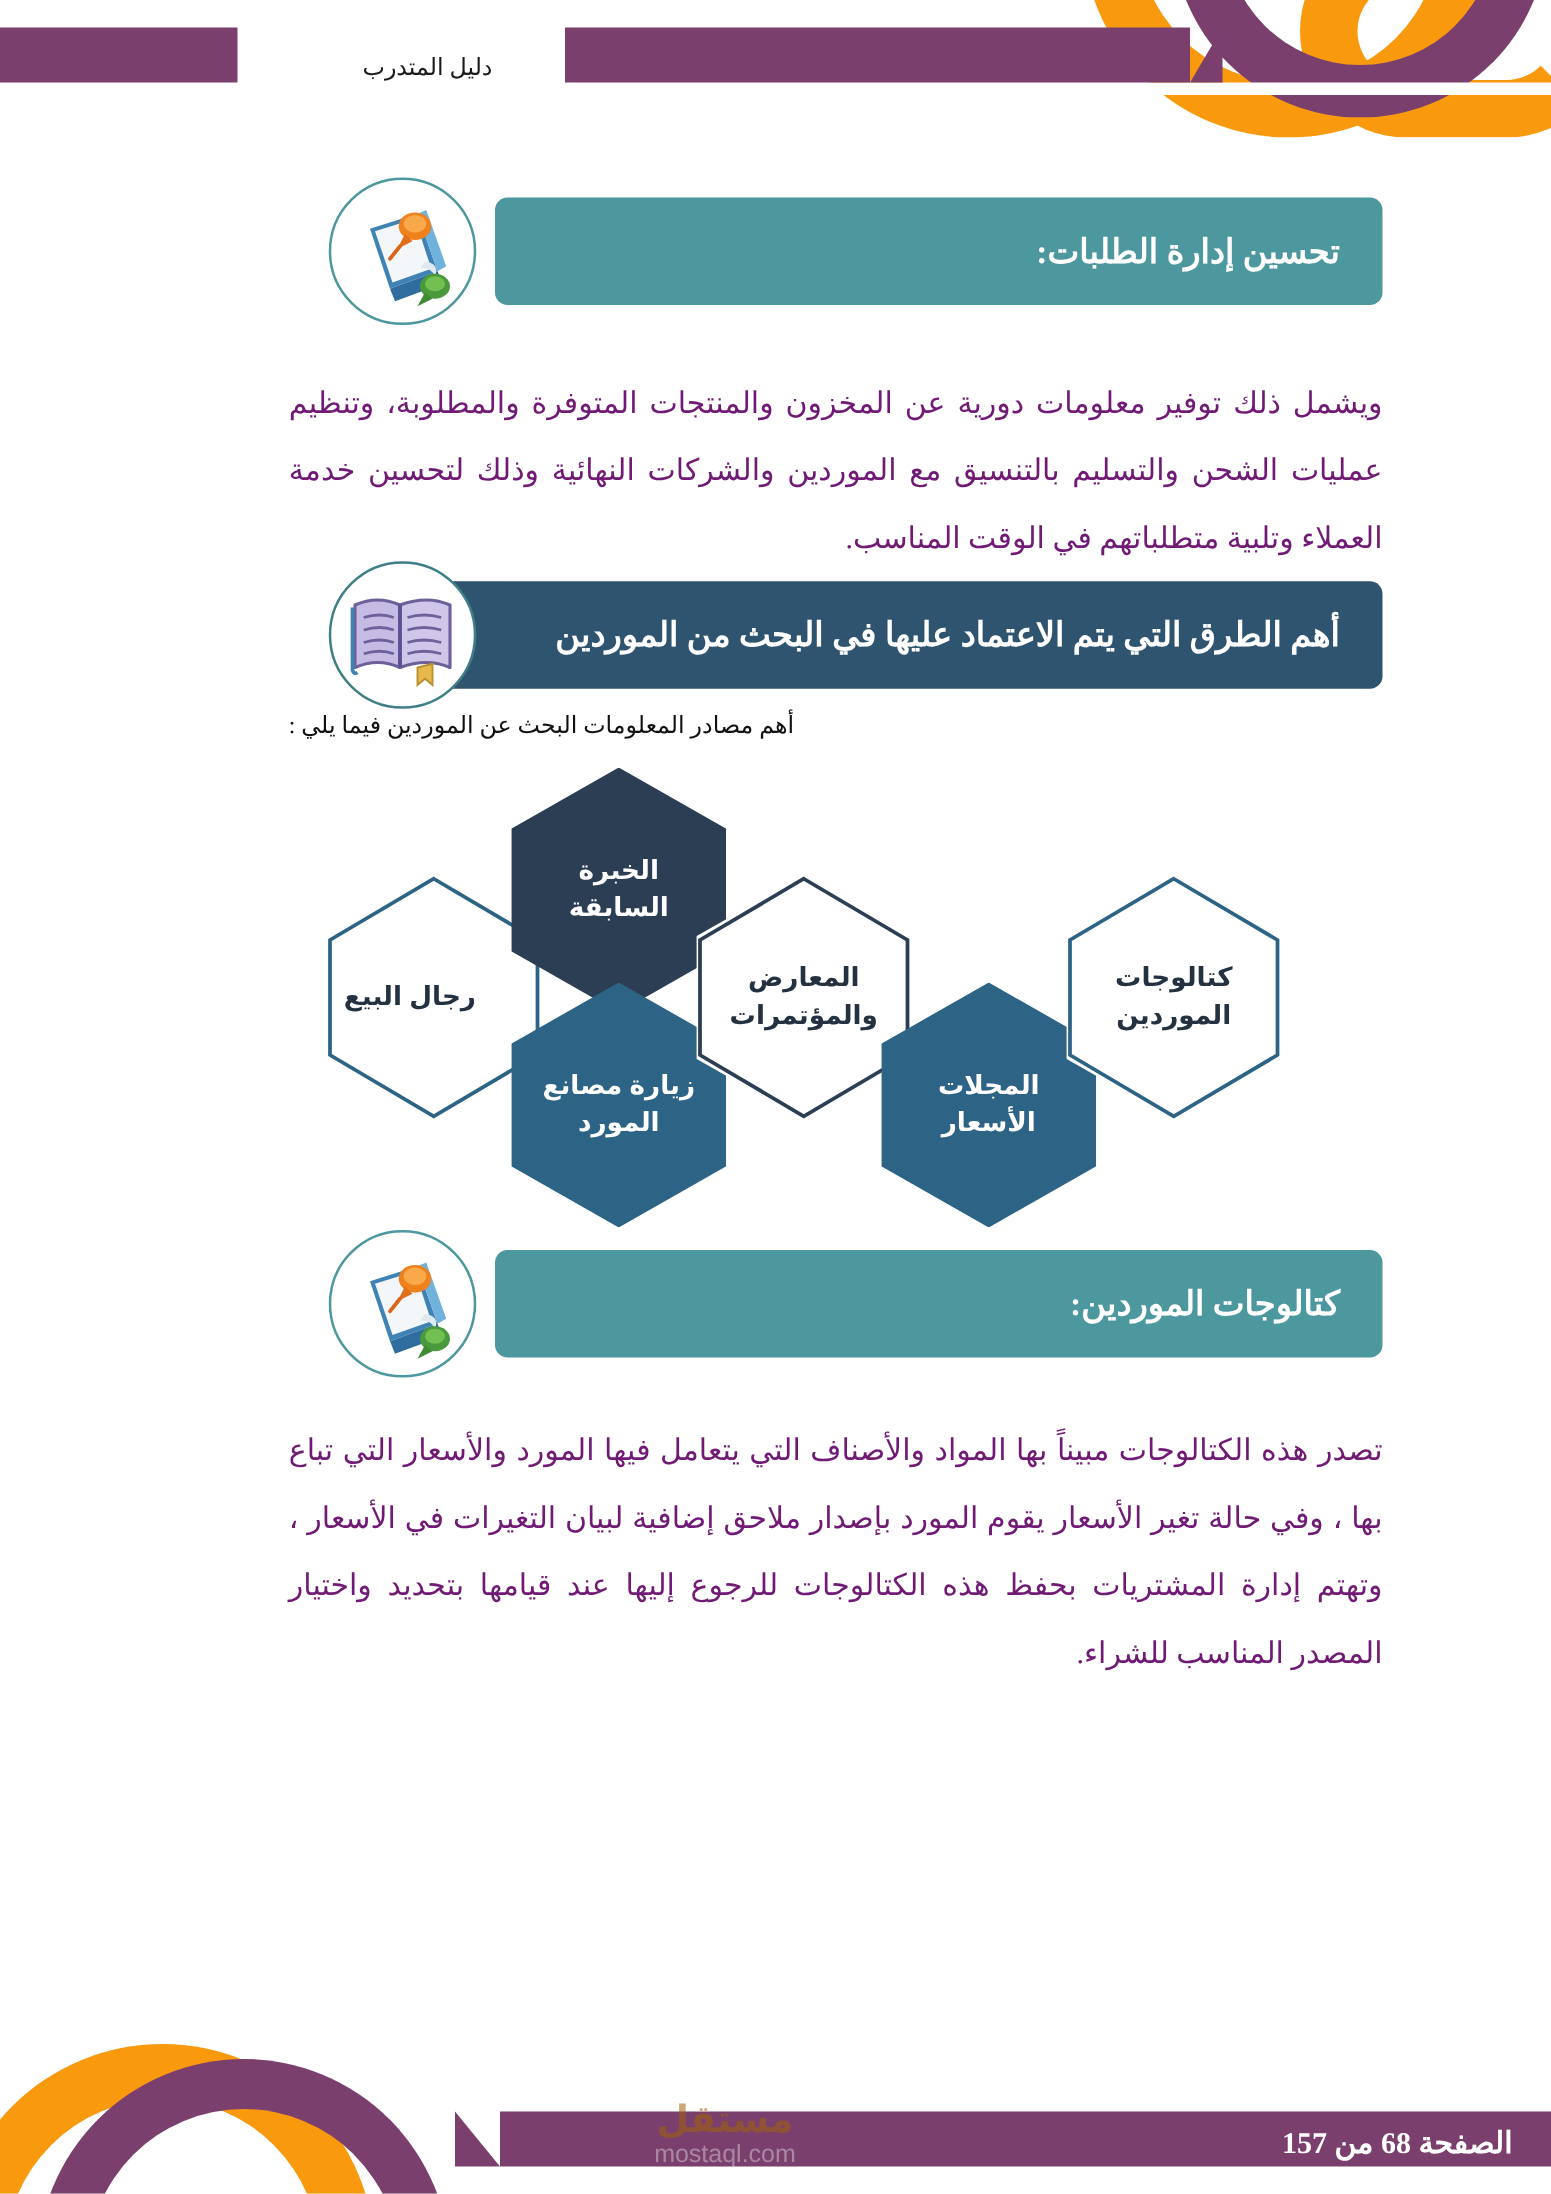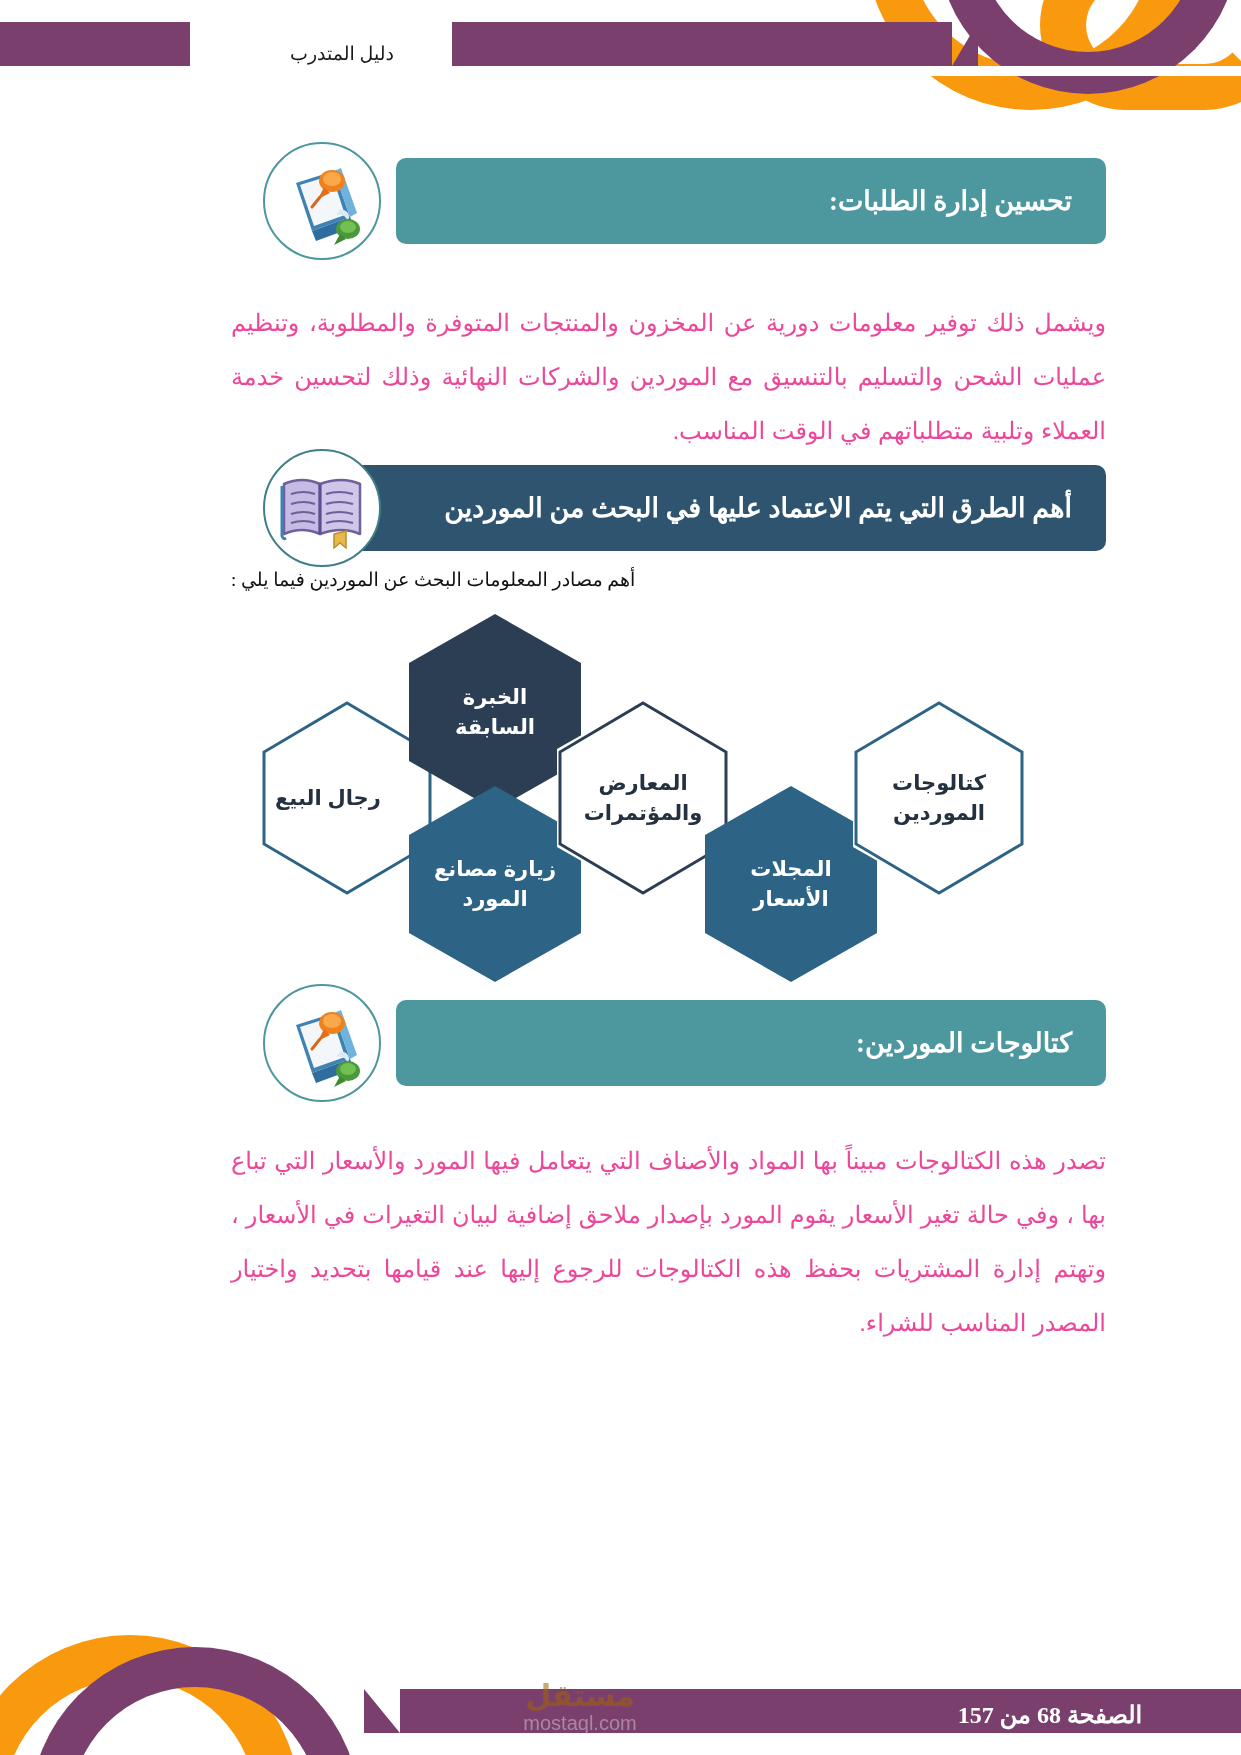--- a/index.html
+++ b/index.html
@@ -133,24 +133,24 @@
   .badge.navy-ring { border-color: #3f7f88; }
   #badge-orders { top: 142px; right: 860px; }
   #badge-methods { top: 449px; right: 860px; }
   #badge-catalogs { top: 984px; right: 860px; }
 
   
   .para {
     position: absolute;
     direction: rtl;
     text-align: justify;
-    font-family: Liberation Sans, sans-serif;
+    font-family: Liberation Serif, serif;
     font-size: 24px;
     line-height: 54px;
-    color: #ec4899;
+    color: #701a75;
   }
   #para-orders { top: 272px; right: 135px; width: 875px; }
   #para-catalogs { top: 1110px; right: 135px; width: 875px; }
 
   .lead-line {
     position: absolute;
     top: 568px; right: 135px; width: 875px;
     direction: rtl;
     text-align: left;
     font-family: "Liberation Serif", "DejaVu Serif", serif;
@@ -215,21 +215,21 @@
   .ftr-purple-bar {
     position: absolute;
     bottom: 22px; left: 400px;
     width: 841px; height: 44px;
     background: #7b3f6e;
   }
   .ftr-pagenum {
     position: absolute;
     bottom: 26px; left: 890px;
     width: 320px;
-    text-align: center;
+    text-align: right;
     direction: rtl;
     color: #ffffff;
     font-size: 24px;
     font-weight: bold;
     font-family: "Liberation Serif", "DejaVu Serif", serif;
   }
   .ftr-swoosh-orange {
     position: absolute;
     bottom: -100px; left: -40px;
     width: 340px; height: 220px;

